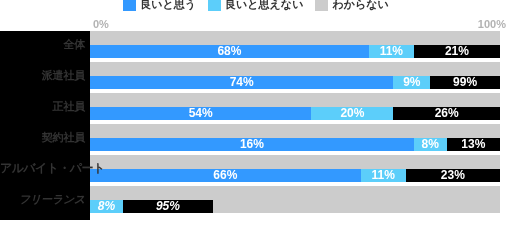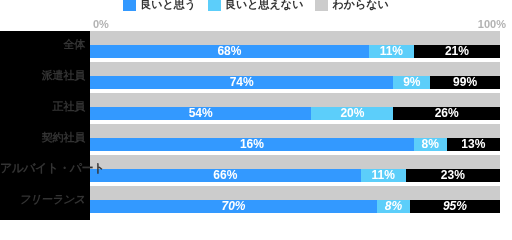--- a/index.html
+++ b/index.html
@@ -221,20 +221,19 @@
       <div class="bar-track">
         <div class="seg seg-a" style="width:66%">66%</div>
         <div class="seg seg-b" style="width:11%">11%</div>
         <div class="seg seg-c" style="width:23%">23%</div>
       </div>
     </div>
 
     <div class="row">
       <div class="row-label">フリーランス</div>
       <div class="bar-track">
-        <div class="seg seg-a" style="width:70%">70%</div>
         <div class="seg seg-b" style="width:8%">8%</div>
         <div class="seg seg-c" style="width:22%">95%</div>
       </div>
     </div>
   </div>
 
 </div>
 
 </body></html>

